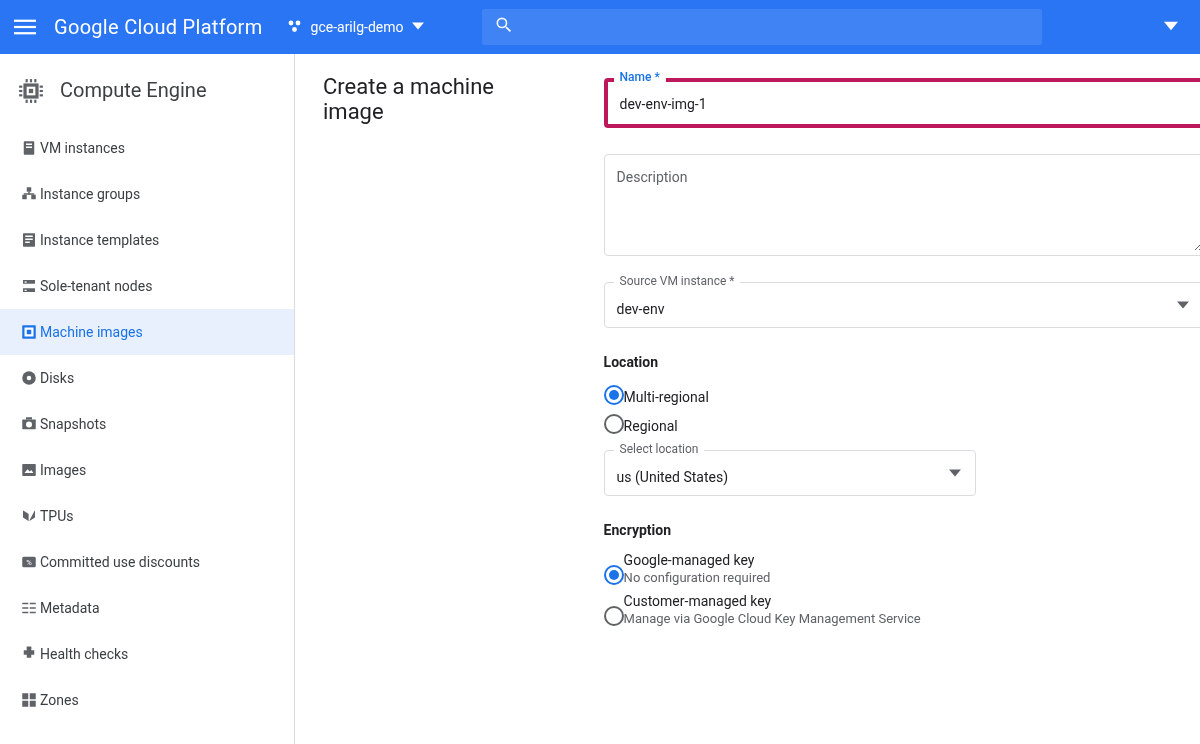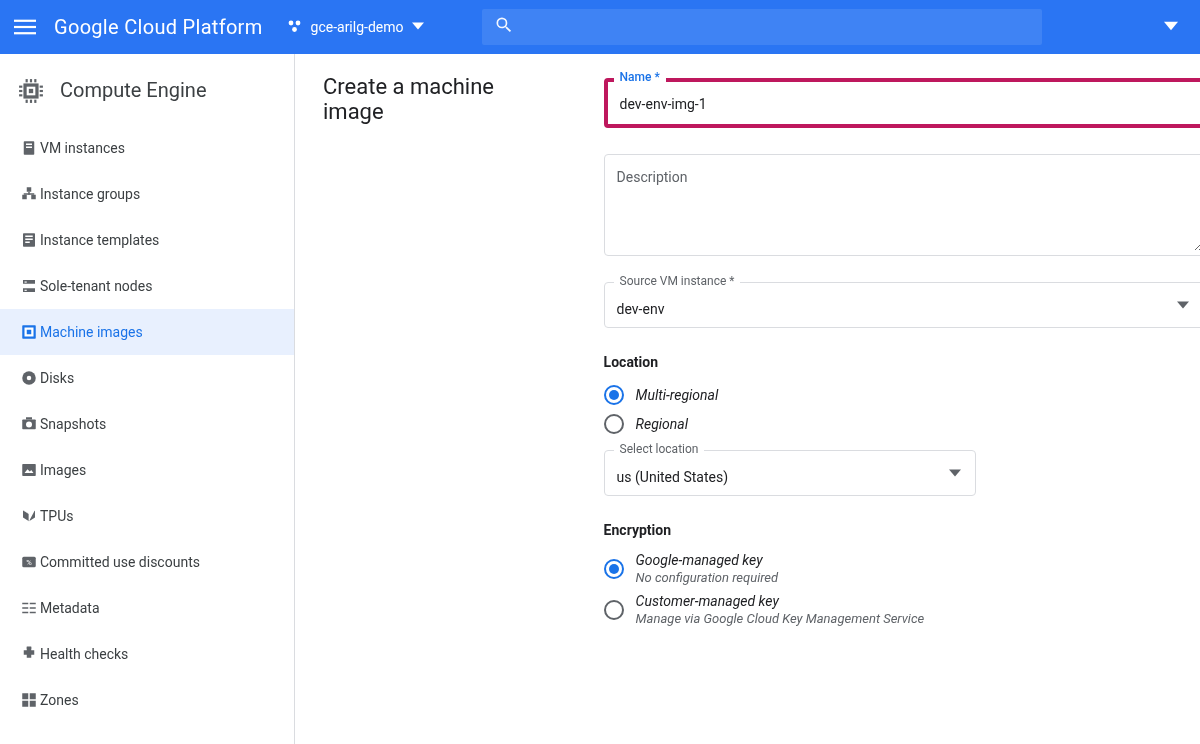--- a/index.html
+++ b/index.html
@@ -64,21 +64,21 @@
   .outlined textarea {
     border:none; outline:none; width:100%; padding: 14px 12px 12px 12px; font-size:14px; color:#1d4ed8; background:transparent; resize: both; height: 96px;
   }
   .outlined textarea::placeholder { color:#5f6368; }
   .select { display:flex; align-items:center; }
   .select .sel-value { flex:1; padding: 18px 12px 10px 12px; font-size:14px; color:#202124;}
   .select .sel-arrow { padding: 0 14px; color:#5f6368; }
 
   .section-label { font-size:14px; font-weight:700; color:#202124; margin: 8px 0 10px 0; }
 
-  .radio-row { display:flex; align-items:center; gap:12px; padding:4px 0; cursor:pointer;font-style:italic; }
+  .radio-row { display:flex; align-items:flex-end; padding:4px 0; cursor:pointer; }
   .radio { width:20px; height:20px; border-radius:50%; border:2px solid #5f6368; position:relative; flex:0 0 20px; margin-top:1px;}
   .radio.checked { border-color:#1a73e8; }
   .radio.checked::after { content:""; position:absolute; inset:3px; background:#1a73e8; border-radius:50%; }
   .radio-label { font-size:14px; color:#202124; }
   .radio-sub { font-size:13px; color:#5f6368; margin-top:2px;}
   .small-select { width: 372px; }
 
 </style>
 </head>
 <body>

